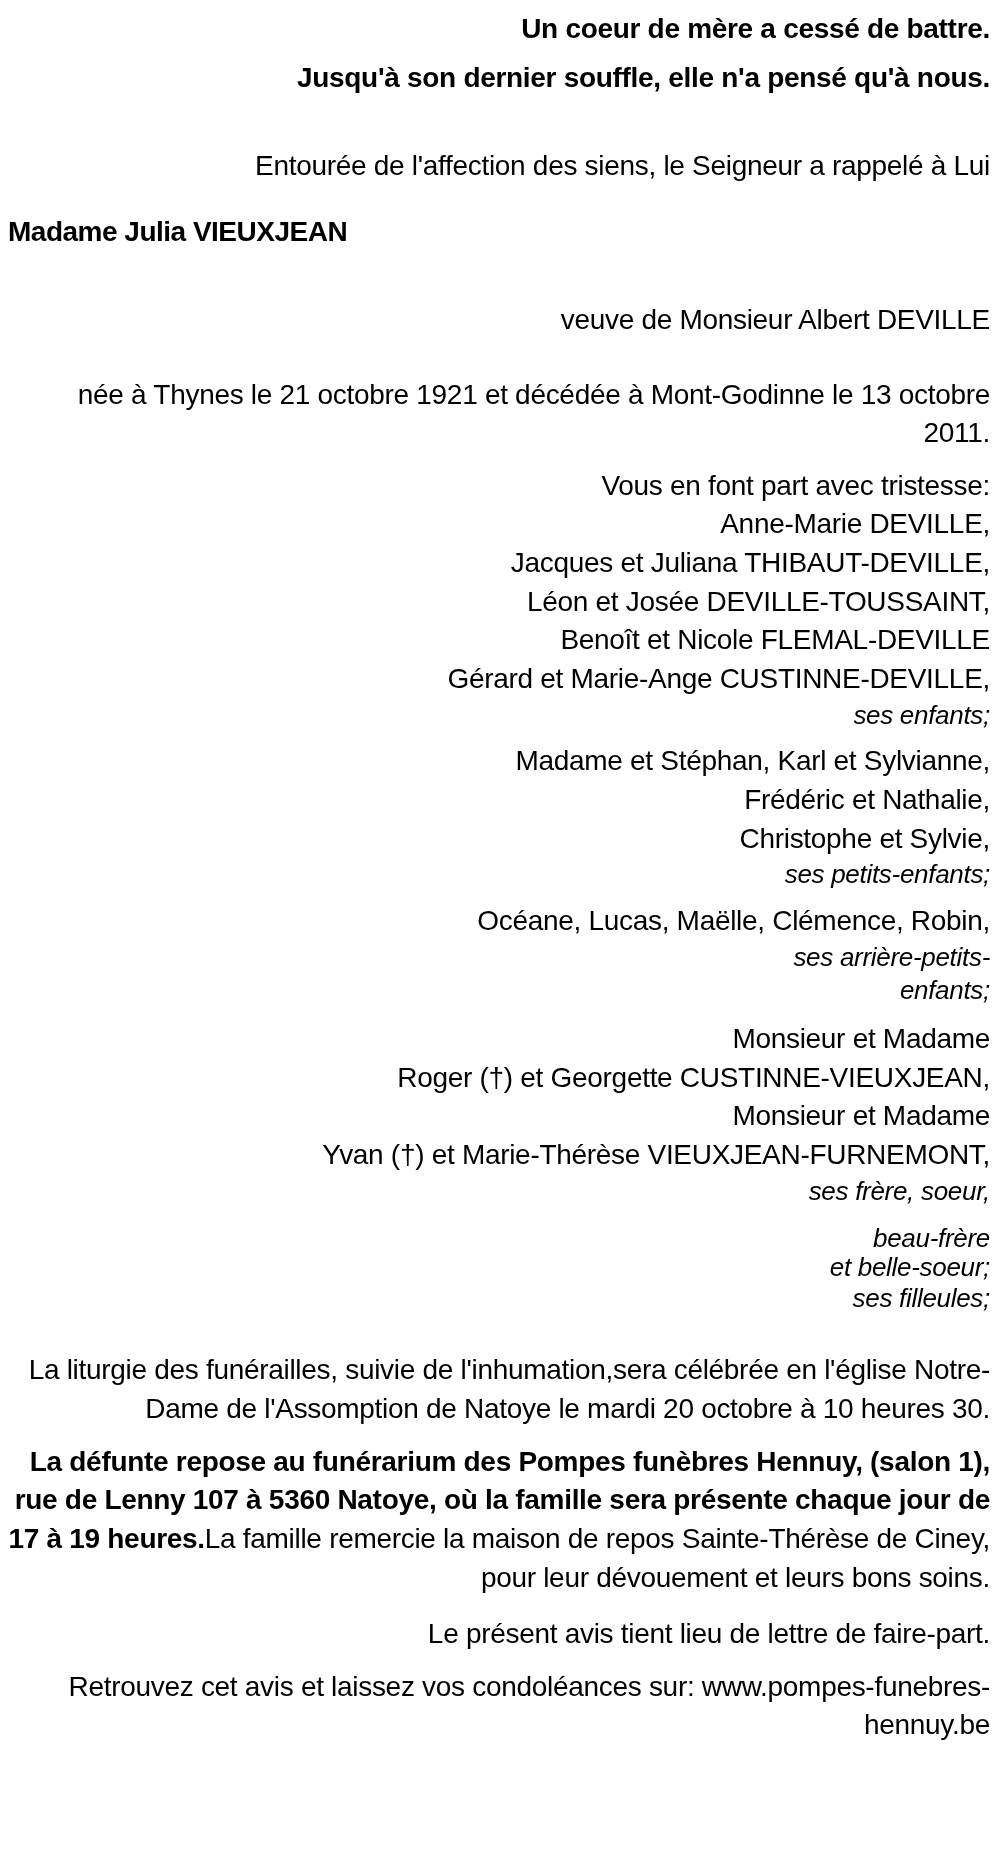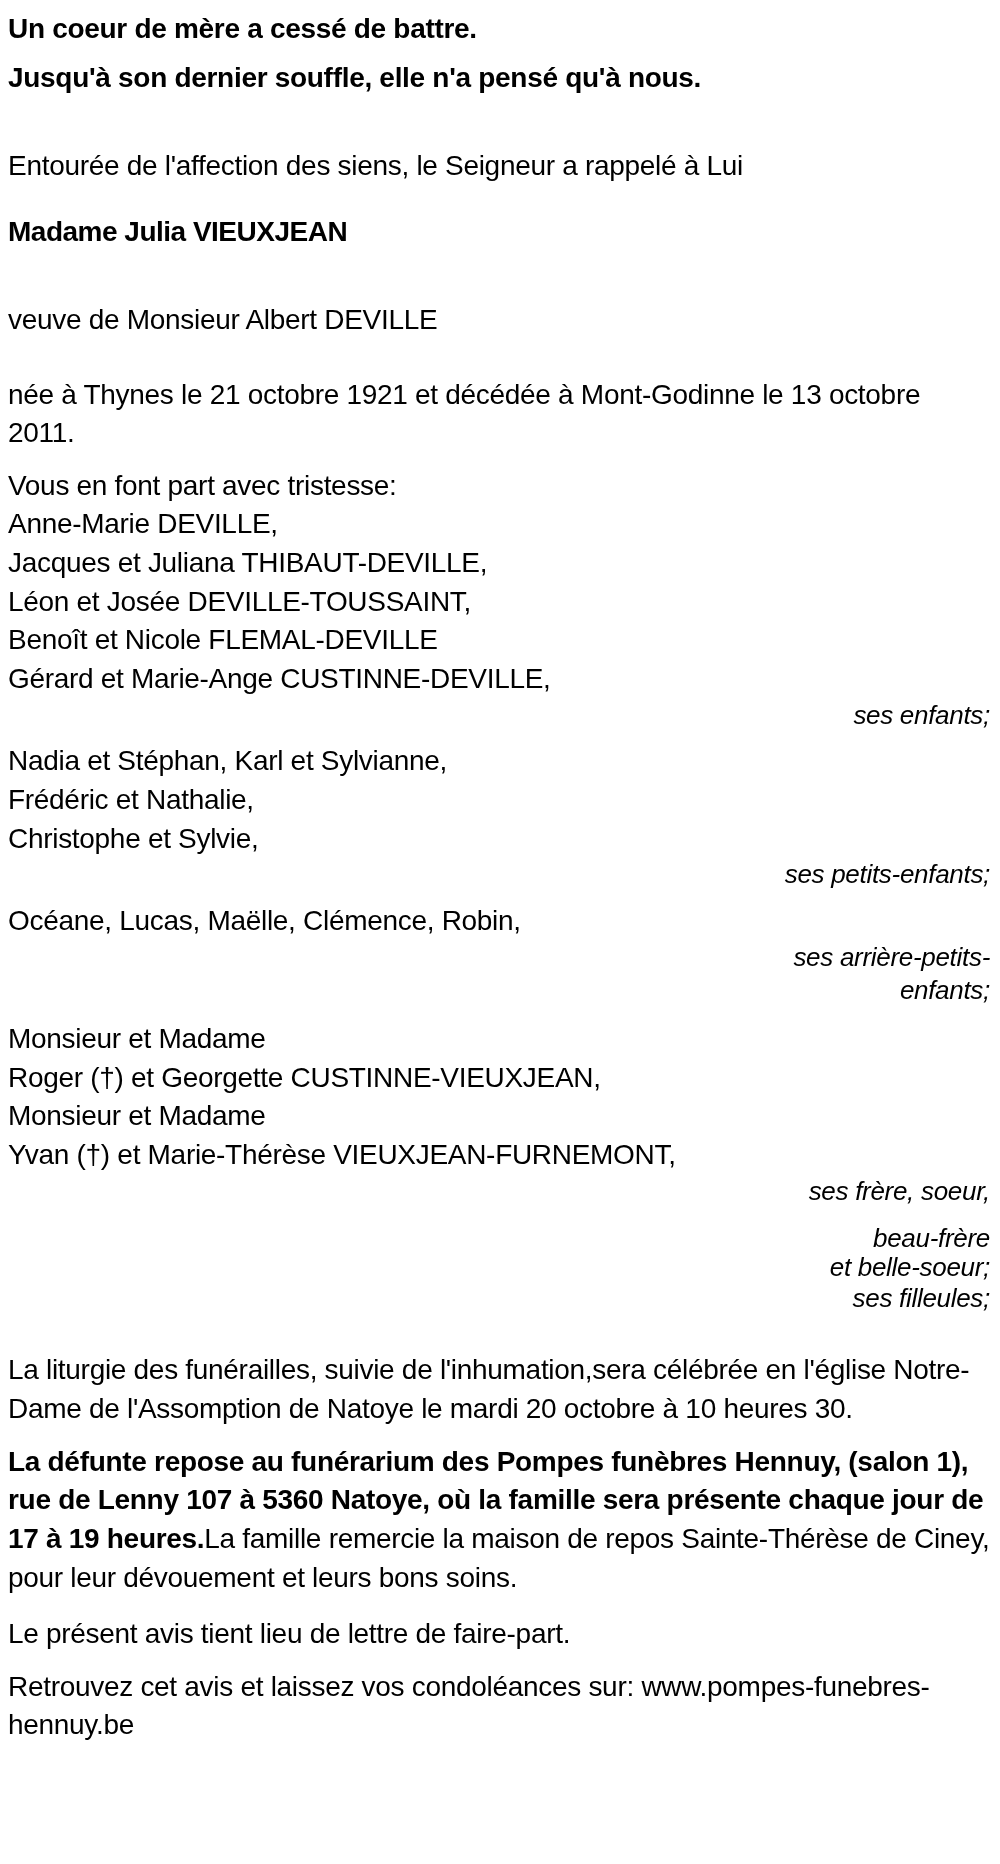--- a/index.html
+++ b/index.html
@@ -9,21 +9,21 @@
     box-sizing: border-box;
     background: #ffffff;
     color: #000000;
     padding: 8px 10px 24px 8px;
     font-family: "Liberation Sans", "DejaVu Sans", sans-serif;
     font-size: 28px;
     line-height: 1.38;
     font-stretch: condensed;
     letter-spacing: -0.3px;
   }
-  .page p { margin: 0; white-space: pre-line; }
+  .page p { margin: 0; white-space: pre-line; text-align: right; }
   .b { font-weight: 700; }
   h1.deceased {
     font-size: 28px;
     font-weight: 700;
     line-height: 1.25;
     margin: 28px 0 0 0;
     letter-spacing: -0.5px;
   }
   .rel {
     text-align: right;
@@ -61,21 +61,21 @@
 
   <p class="mt14">Vous en font part avec tristesse:</p>
 
   <p class="mt0">Anne-Marie DEVILLE,
 Jacques et Juliana THIBAUT-DEVILLE,
 Léon et Josée DEVILLE-TOUSSAINT,
 Benoît et Nicole FLEMAL-DEVILLE
 Gérard et Marie-Ange CUSTINNE-DEVILLE,</p>
   <p class="rel mt0">ses enfants;</p>
 
-  <p class="mt10">Nadia et Stéphan, Karl et Sylvianne,
+  <p class="mt10">Madame et Stéphan, Karl et Sylvianne,
 Frédéric et Nathalie,
 Christophe et Sylvie,</p>
   <p class="rel mt0">ses petits-enfants;</p>
 
   <p class="mt10">Océane, Lucas, Maëlle, Clémence, Robin,</p>
   <p class="rel mt0">ses arrière-petits-
 enfants;</p>
 
   <p class="mt12">Monsieur et Madame
 Roger (†) et Georgette CUSTINNE-VIEUXJEAN,

